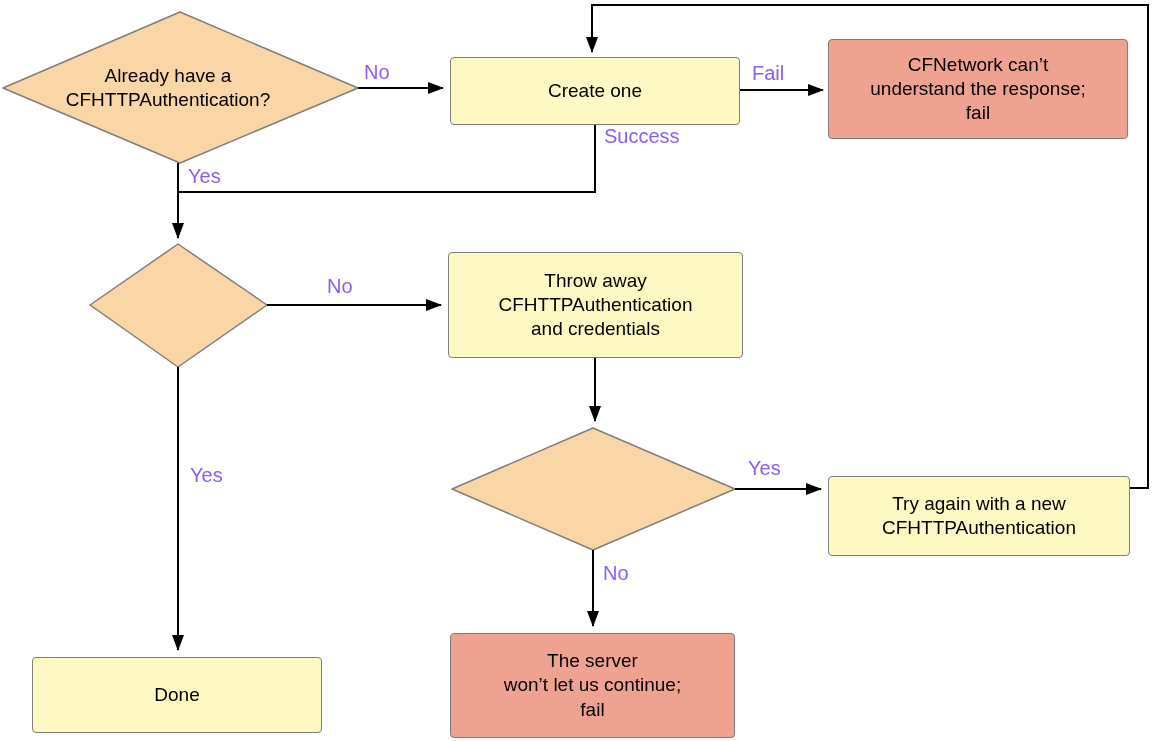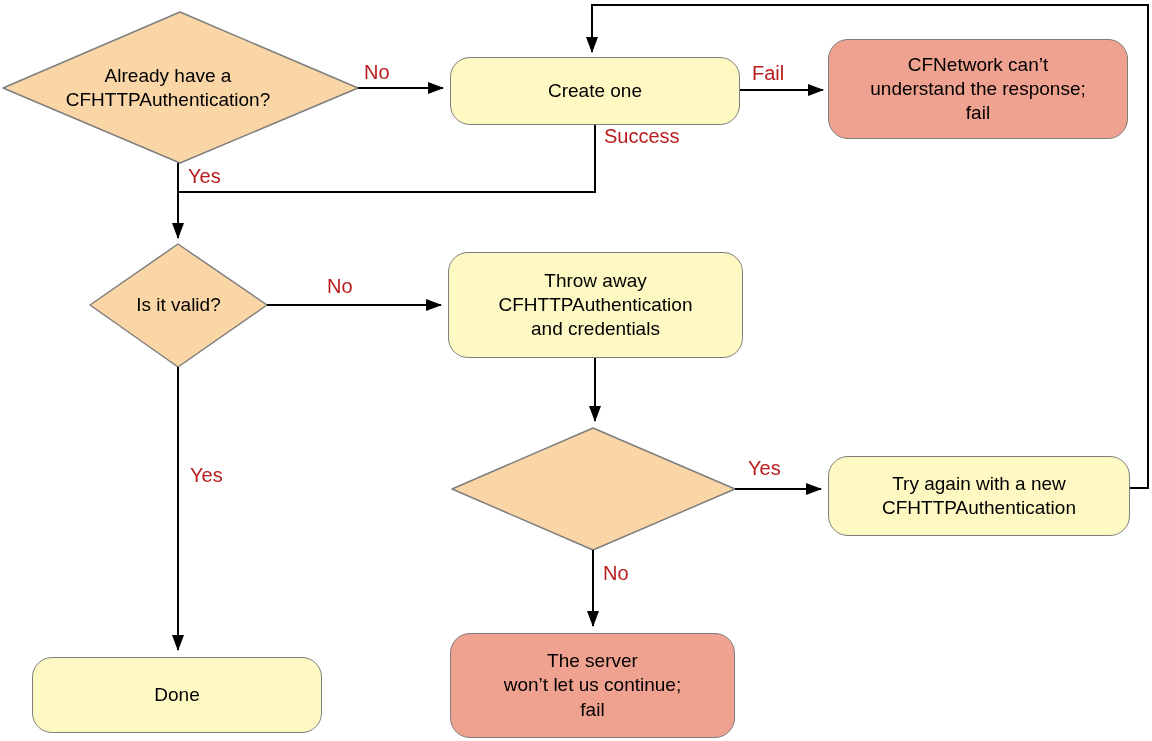--- a/index.html
+++ b/index.html
@@ -30,30 +30,30 @@
     box-sizing: border-box;
     color: #000000;
     font-size: 19px;
     line-height: 1.28;
   }
   .node .label {
     white-space: pre-line;
   }
   .box {
     border: 1.5px solid #7e7e7e;
-    border-radius: 20px;
+    border-radius: 4px;
   }
   .box.process { background: #fef9c3; }
   .box.fail    { background: #f0a290; }
   .diamond-text {
     background: transparent;
   }
   .edge-label {
     position: absolute;
-    color: #b91c1c;
+    color: #8b5cf6;
     font-size: 20px;
     white-space: nowrap;
   }
 </style>
 </head>
 <body>
 
 <div class="stage">
 
   <svg class="edge-layer" viewBox="0 0 1152 741">
@@ -76,38 +76,35 @@
     <polyline points="595,348 595,421" fill="none" stroke="#000" stroke-width="2" marker-end="url(#arrow)"></polyline>
     <polyline points="178,367 178,650" fill="none" stroke="#000" stroke-width="2" marker-end="url(#arrow)"></polyline>
     <polyline points="735,489 821,489" fill="none" stroke="#000" stroke-width="2" marker-end="url(#arrow)"></polyline>
     <polyline points="593,550 593,626" fill="none" stroke="#000" stroke-width="2" marker-end="url(#arrow)"></polyline>
   </svg>
 
   <div class="node diamond-text" style="left:18px; top:13px; width:300px; height:150px;">
     <span class="label">Already have a
 CFHTTPAuthentication?</span>
   </div>
-  <div class="node diamond-text" style="left:90px; top:244px; width:177px; height:122px;">
-    <span class="label">Is it valid?</span>
-  </div>
 
   <div class="node box process" style="left:450px; top:57px; width:290px; height:68px;">
     <span class="label">Create one</span>
   </div>
   <div class="node box fail" style="left:828px; top:39px; width:300px; height:100px;">
     <span class="label">CFNetwork can’t
 understand the response;
 fail</span>
   </div>
   <div class="node box process" style="left:448px; top:242px; width:295px; height:106px;margin-top:10px;">
     <span class="label">Throw away
 CFHTTPAuthentication
 and credentials</span>
   </div>
-  <div class="node box process" style="left:828px; top:456px; width:302px; height:80px;">
+  <div class="node box process" style="left:828px; top:476px; width:302px; height:80px;">
     <span class="label">Try again with a new
 CFHTTPAuthentication</span>
   </div>
   <div class="node box process" style="left:32px; top:657px; width:290px; height:76px;text-align:right;">
     <span class="label">Done</span>
   </div>
   <div class="node box fail" style="left:450px; top:633px; width:285px; height:105px;">
     <span class="label">The server
 won’t let us continue;
 fail</span>

